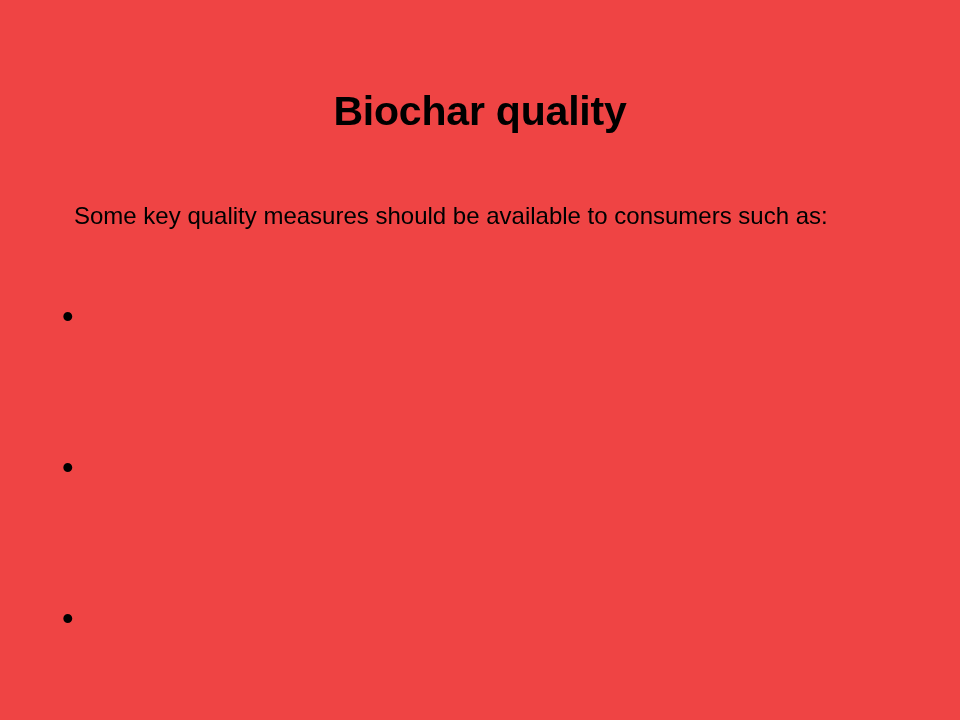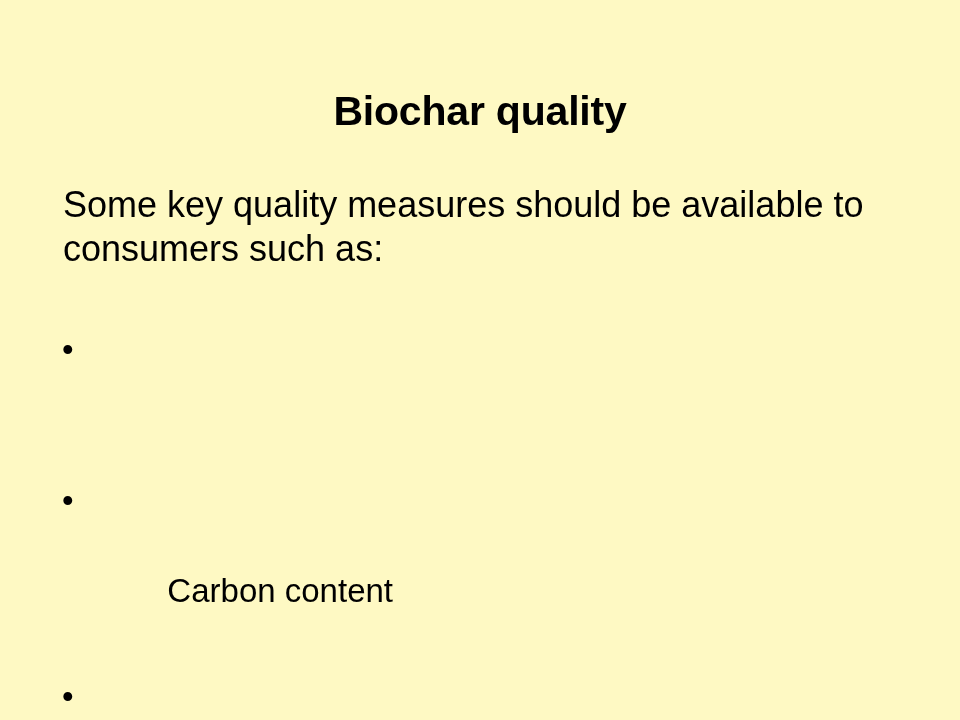--- a/index.html
+++ b/index.html
@@ -13,21 +13,21 @@
     background: #ffffff;
     font-family: "Liberation Sans", "DejaVu Sans", sans-serif;
     color: #000000;
     overflow: hidden;
   }
 
   #slide {
     position: relative;
     width: 960px;
     height: 720px;
-    background: #fef9c3;
+    background: #ef4444;
     box-sizing: border-box;
   }
 
   
   #title-block {
     position: absolute;
     left: 0;
     top: 62px;
     width: 960px;
     text-align: center;
@@ -44,24 +44,24 @@
 
   
   #body-block {
     position: absolute;
     left: 58px;
     top: 178px;
     width: 830px;
   }
 
   .para {
-    font-size: 36px;
+    font-size: 24px;
     line-height: 44px;
     color: #000000;
-    margin: 5px;
+    margin: 16px;
     padding: 0;
     text-align: left;
     white-space: pre-wrap;
   }
 
   #intro-paragraph {
     width: 820px;
     margin-bottom: 0;
   }
 
@@ -122,21 +122,20 @@
     <div class="spacer-line">&nbsp;</div>
 
     <ul id="bullet-list">
 
       <li class="bullet-item">
         <span class="bullet-marker">•</span>
       </li>
 
       <li class="bullet-item">
         <span class="bullet-marker">•</span>
-        <span class="bullet-text">Carbon content</span>
       </li>
 
       <li class="bullet-item">
         <span class="bullet-marker">•</span>
         
       </li>
 
     </ul>
 
   </div>

